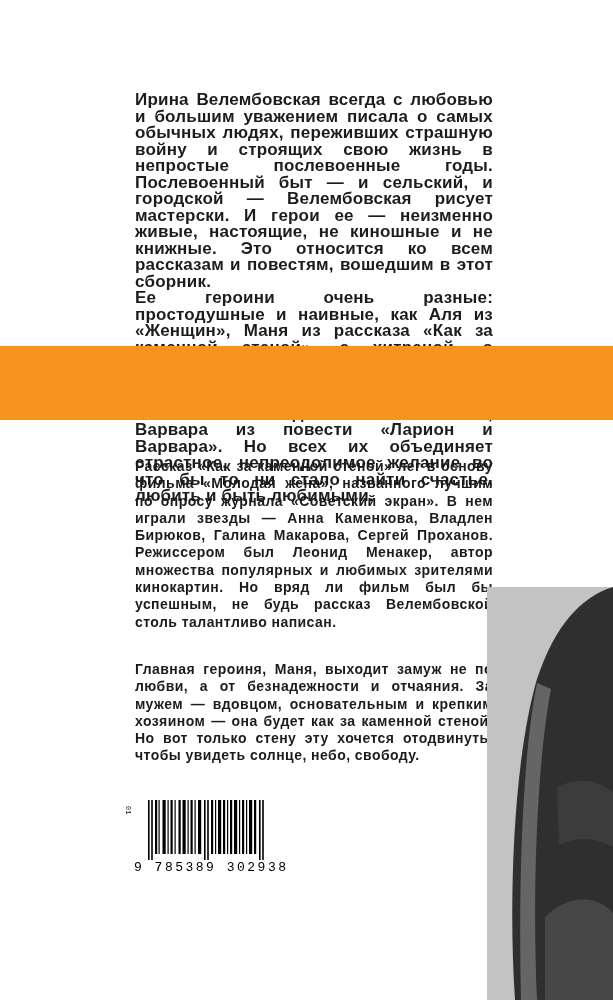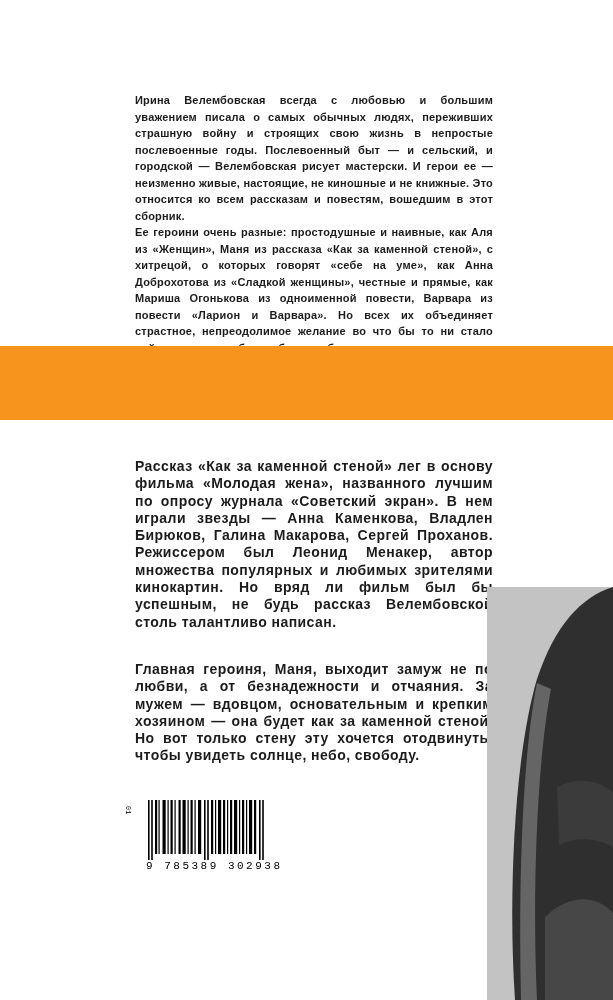--- a/index.html
+++ b/index.html
@@ -6,30 +6,30 @@
   .cover{
     position:relative;
     width:613px;height:1000px;
     background:#ffffff;
     overflow:hidden;
     font-family:"Liberation Sans","DejaVu Sans",sans-serif;
     color:#1c1c1c;
   }
   .text-block{position:absolute;left:135px;width:358px;text-align:justify;}
   .text-block p{margin:0;}
-  .annotation-top{top:92px;font-size:11px;line-height:16.5px;letter-spacing:.2px;font-weight:600;}
+  .annotation-top{top:92px;font-size:17px;line-height:16.5px;letter-spacing:.2px;font-weight:600;}
   .annotation-bottom{top:458px;font-size:14px;line-height:17.3px;letter-spacing:.45px;font-weight:600;}
   .annotation-bottom p + p{margin-top:30px;}
   .orange-band{position:absolute;left:0;top:346px;width:613px;height:74px;background:#F7941D;}
   .barcode{position:absolute;left:134px;top:796px;width:150px;height:86px;background:#ffffff;}
   .barcode-bars{position:absolute;left:14px;top:4px;}
   .barcode-digits{
-    position:absolute;left:12px;top:64px;width:146px;
+    position:absolute;left:0;top:64px;width:146px;
     font-family:"Liberation Mono","DejaVu Sans Mono",monospace;
-    font-size:11px;letter-spacing:2.5px;color:#000;white-space:nowrap;
+    font-size:13px;letter-spacing:2.5px;color:#000;white-space:nowrap;text-align:center;
   }
   .barcode-mark{
     position:absolute;left:-2px;top:10px;
     font-size:7px;color:#000;
     transform:rotate(90deg);transform-origin:left top;
     font-family:"Liberation Mono","DejaVu Sans Mono",monospace;
   }
   .photo-edge{position:absolute;right:0;top:587px;width:126px;height:413px;}
   .photo-edge svg{display:block;width:126px;height:413px;}
 </style>

